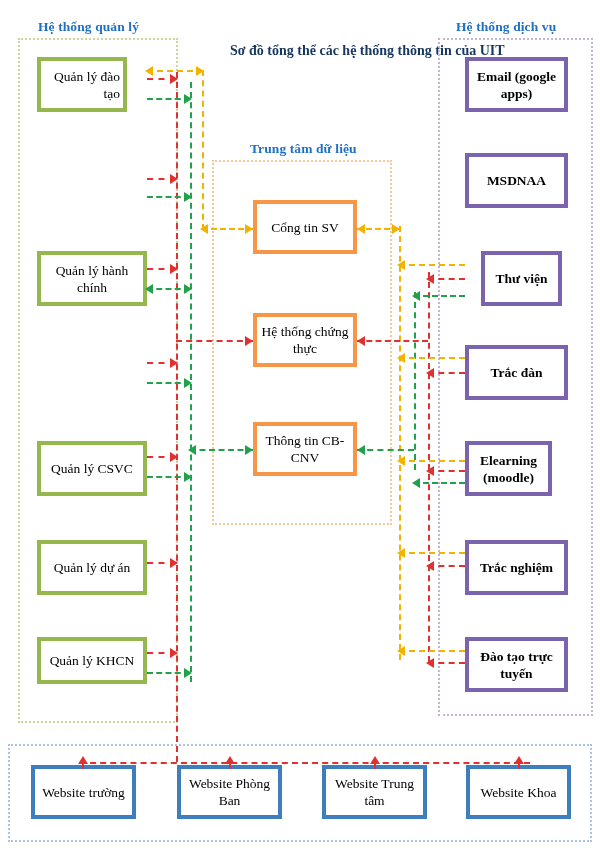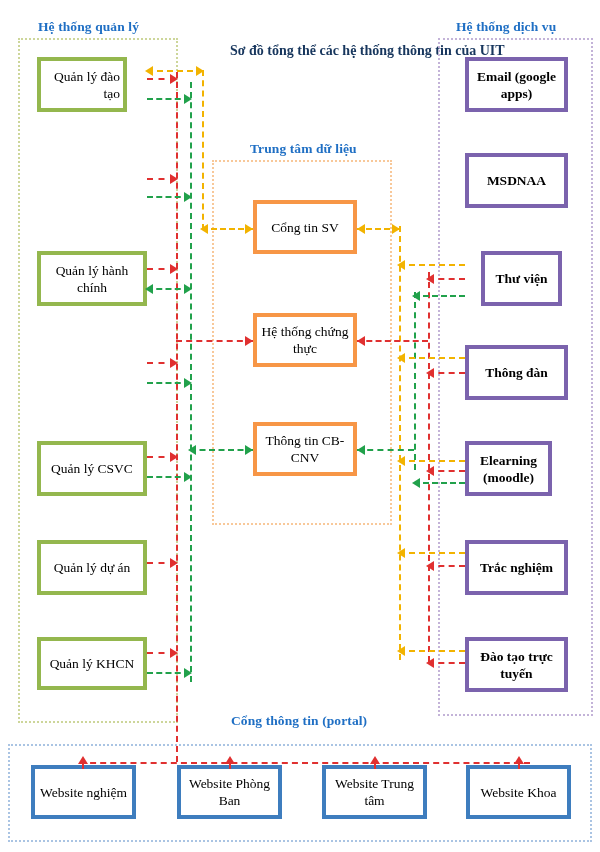--- a/index.html
+++ b/index.html
@@ -67,39 +67,38 @@
   </div>
 
   <div class="group g-left" style="left:18px;top:38px;width:160px;height:685px;"></div>
   <div class="group g-center" style="left:212px;top:160px;width:180px;height:365px;"></div>
   <div class="group g-right" style="left:438px;top:38px;width:155px;height:678px;"></div>
   <div class="group g-bottom" style="left:8px;top:744px;width:584px;height:98px;"></div>
 
   <div class="gtitle" style="left:38px;top:19px;">Hệ thống quản lý</div>
   <div class="gtitle" style="left:250px;top:141px;">Trung tâm dữ liệu</div>
   <div class="gtitle" style="left:456px;top:19px;">Hệ thống dịch vụ</div>
-  <div class="gtitle" style="left:231px;top:713px;">Cổng thông tin (portal)</div>
 
   <div class="node n-green" style="left:37px;top:57px;width:90px;height:55px;text-align:right;">
     <div class="inner"></div>
     <span class="lbl">Quản lý đào tạo</span>
   </div>
   <div class="node n-green" style="left:37px;top:251px;width:110px;height:55px;">
     <div class="inner"></div>
     <span class="lbl">Quản lý hành chính</span>
   </div>
   <div class="node n-green" style="left:37px;top:441px;width:110px;height:55px;">
     <div class="inner"></div>
     <span class="lbl">Quản lý CSVC</span>
   </div>
   <div class="node n-green" style="left:37px;top:540px;width:110px;height:55px;">
     <div class="inner"></div>
     <span class="lbl">Quản lý dự án</span>
   </div>
-  <div class="node n-green" style="left:37px;top:637px;width:110px;height:53px;text-align:right;">
+  <div class="node n-green" style="left:37px;top:637px;width:110px;height:47px;text-align:right;">
     <div class="inner"></div>
     <span class="lbl">Quản lý KHCN</span>
   </div>
 
   <div class="node n-orange" style="left:253px;top:200px;width:104px;height:54px;">
     <div class="inner"></div>
     <span class="lbl">Cổng tin SV</span>
   </div>
   <div class="node n-orange" style="left:253px;top:313px;width:104px;height:54px;align-items:center;">
     <div class="inner"></div>
@@ -117,38 +116,38 @@
   <div class="node n-purple" style="left:465px;top:153px;width:103px;height:55px;">
     <div class="inner"></div>
     <span class="lbl">MSDNAA</span>
   </div>
   <div class="node n-purple" style="left:465px;top:251px;width:81px;height:55px;margin-left:16px;">
     <div class="inner"></div>
     <span class="lbl">Thư viện</span>
   </div>
   <div class="node n-purple" style="left:465px;top:345px;width:103px;height:55px;">
     <div class="inner"></div>
-    <span class="lbl">Thông đàn</span>
+    <span class="lbl">Trắc đàn</span>
   </div>
   <div class="node n-purple" style="left:465px;top:441px;width:87px;height:55px;">
     <div class="inner"></div>
     <span class="lbl">Elearning (moodle)</span>
   </div>
   <div class="node n-purple" style="left:465px;top:540px;width:103px;height:55px;">
     <div class="inner"></div>
     <span class="lbl">Trắc nghiệm</span>
   </div>
   <div class="node n-purple" style="left:465px;top:637px;width:103px;height:55px;">
     <div class="inner"></div>
     <span class="lbl">Đào tạo trực tuyến</span>
   </div>
 
   <div class="node n-blue" style="left:31px;top:765px;width:105px;height:54px;">
     <div class="inner"></div>
-    <span class="lbl">Website nghiệm</span>
+    <span class="lbl">Website trường</span>
   </div>
   <div class="node n-blue" style="left:177px;top:765px;width:105px;height:54px;">
     <div class="inner"></div>
     <span class="lbl">Website Phòng Ban</span>
   </div>
   <div class="node n-blue" style="left:322px;top:765px;width:105px;height:54px;">
     <div class="inner"></div>
     <span class="lbl">Website Trung tâm</span>
   </div>
   <div class="node n-blue" style="left:466px;top:765px;width:105px;height:54px;">

